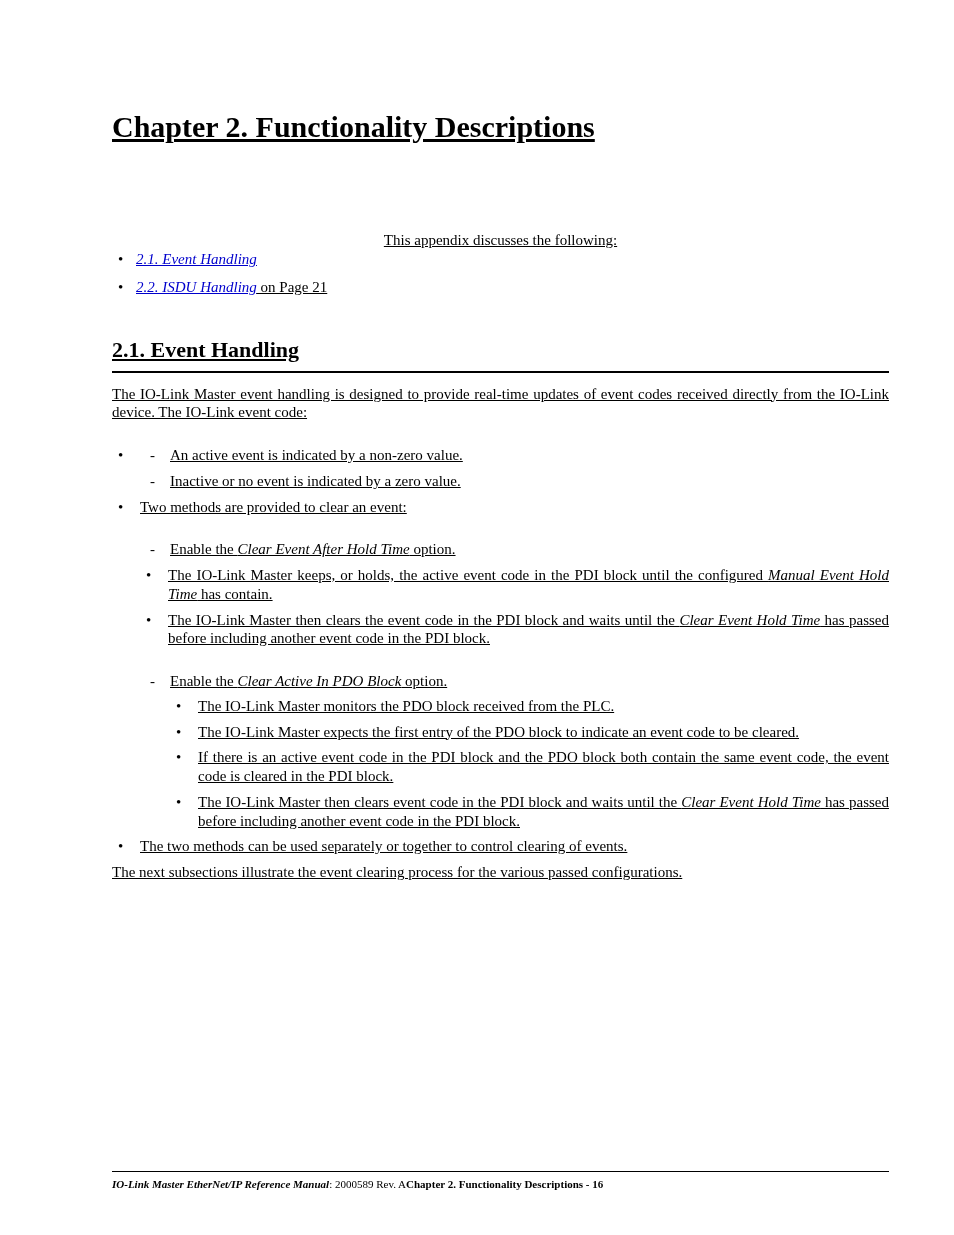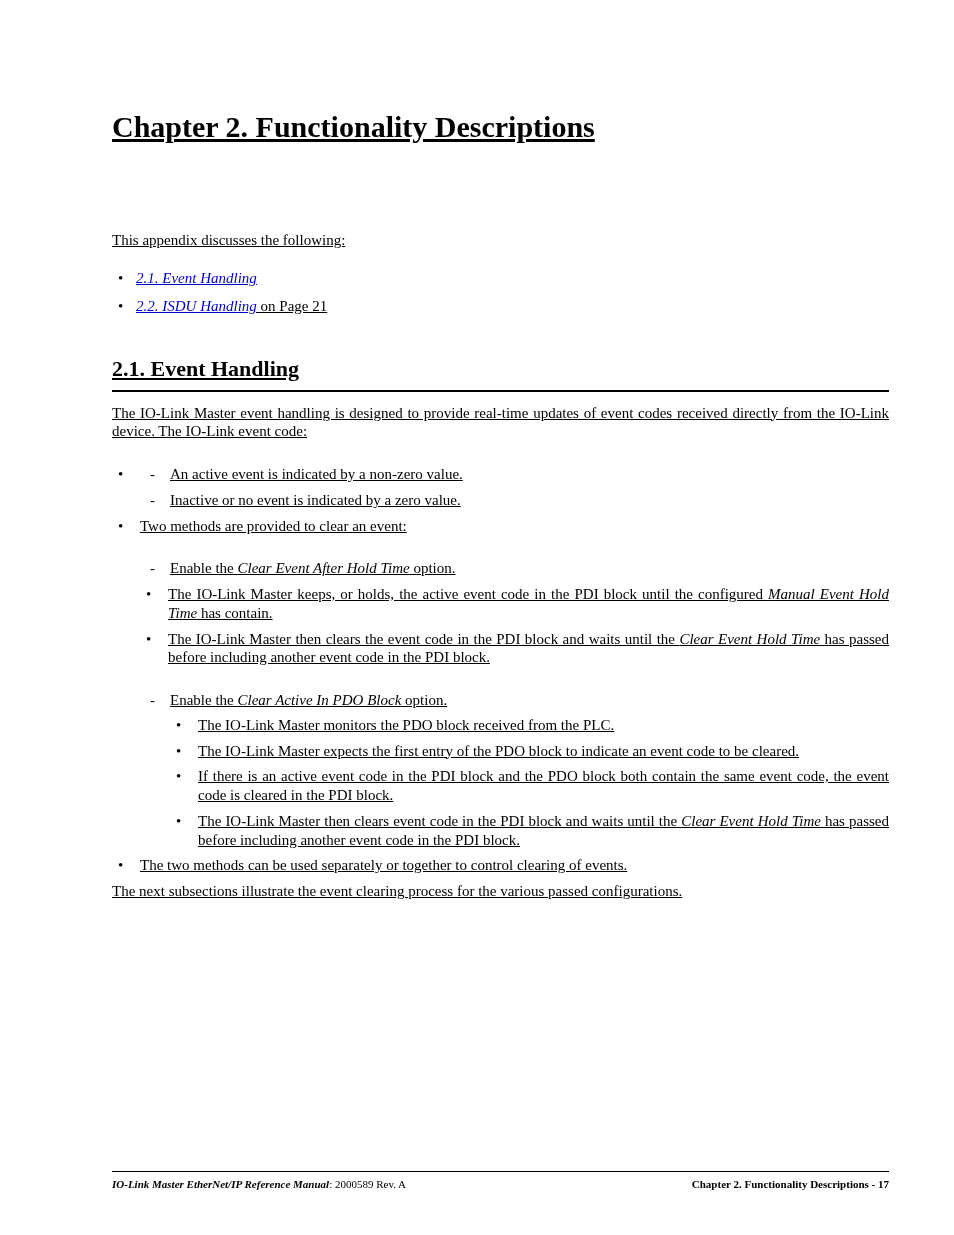--- a/index.html
+++ b/index.html
@@ -13,21 +13,22 @@
     padding: 110px 65px 0 112px;
     text-decoration: underline;
   }
   .chapter-title {
     font-size: 30px;
     font-weight: bold;
     margin-bottom: 88px;
   }
   .intro {
     font-size: 15px;
-    margin-bottom: 19px;
+    margin-bottom: 0;
+    text-align: center;
   }
   .intro-list {
     list-style: none;
     font-size: 15px;
     margin-bottom: 38px;
   }
   .intro-list li {
     padding-left: 24px;
     position: relative;
     margin-bottom: 6px;
@@ -109,21 +110,20 @@
     right: 65px;
     bottom: 45px;
   }
   .footer-rule {
     border: 0;
     border-top: 1px solid #000;
     margin-bottom: 6px;
   }
   .footer-row {
     display: flex;
-    justify-content: space-between;
     font-size: 11px;
   }
   .footer-left .ital { font-style: italic; font-weight: bold; }
   .footer-right { font-weight: bold; }
 </style>
 </head>
 <body>
 
 <div class="page">
   <h1 class="chapter-title">Chapter 2.  Functionality Descriptions</h1>
@@ -184,15 +184,15 @@
 
   <p class="para">The next subsections illustrate the event clearing process for the various passed configurations.</p>
 </div>
 
 <div class="footer">
   <hr class="footer-rule">
   <div class="footer-row">
     <div class="footer-left">
       <span class="ital">IO-Link Master EtherNet/IP Reference Manual</span><span>: 2000589 Rev. A</span>
     </div>
-    <div class="footer-right">Chapter 2. Functionality Descriptions  - 17</div>
+    <div class="footer-right">Chapter 2. Functionality Descriptions  - 16</div>
   </div>
 </div>
 
 </body></html>

